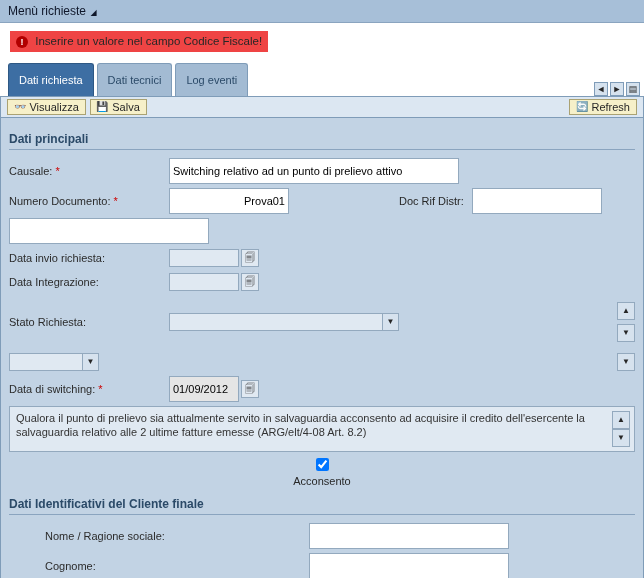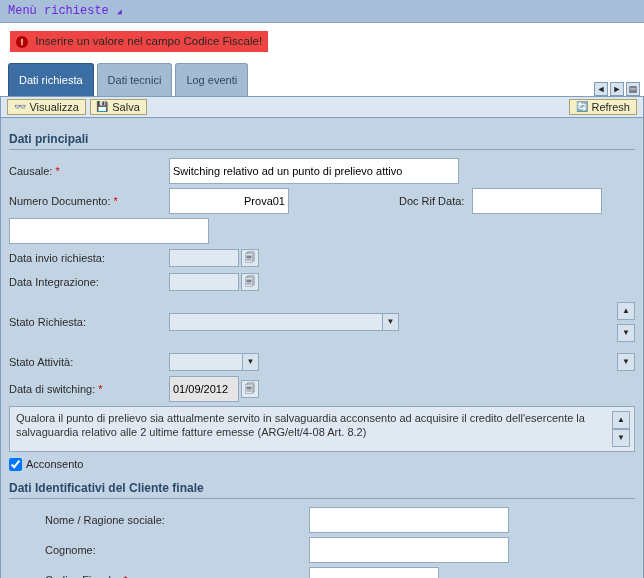--- a/index.html
+++ b/index.html
@@ -7,23 +7,22 @@
     font-family: Arial, Helvetica, sans-serif;
     font-size: 11px;
     background: #ffffff;
     color: #272727;
     width: 644px;
   }
   .menu-bar {
     background: #a7bfd8;
     padding: 4px 8px;
     font-size: 12px;
-    color: #6d28d9;
+    color: #0f172a;
     border-bottom: 1px solid #8aa4bf;
-    font-family: Liberation Mono, monospace;
   }
   .menu-bar span { display: inline-block; }
   .menu-caret { font-size: 8px; margin-left: 1px; }
 
   .alerts {
     padding: 8px 10px 6px 10px;
   }
   .alert {
     background: #ef4444;
     padding: 4px 6px;
@@ -216,20 +215,21 @@
     flex-direction: column;
     justify-content: space-between;
     margin-left: 4px;
   }
   .checkbox-row {
     display: flex;
     align-items: center;
     justify-content: flex-start;
     gap: 4px;
     margin: 6px 0 10px 0;
+    flex-direction: column;
   }
   .client-section .form-row .label { width: 264px; margin-left: 36px; }
   .input-red { border: 1px solid #d00000; }
 </style>
 </head>
 <body>
 
 <div class="menu-bar">
   <span>
     <span>Menù richieste</span>
@@ -281,21 +281,21 @@
     </div>
     <input type="text" style="width: 290px;" value="Switching relativo ad un punto di prelievo attivo">
   </div>
 
   <div class="form-row">
     <div class="label">
       <span>Numero Documento:</span> <span class="req">*</span>
     </div>
     <input type="text" style="width: 120px; text-align: right;" value="Prova01">
     <div style="width:110px"></div>
-    <div style="margin-right:8px">Doc Rif Data:</div>
+    <div style="margin-right:8px">Doc Rif Distr:</div>
     <input type="text" style="width: 130px;" value="">
   </div>
 
   <div class="form-row">
     <input type="text" style="width: 200px;" value="">
   </div>
 
   <div class="form-row">
     <div class="label">Data invio richiesta:</div>
     <div class="vinput" style="width:70px">
@@ -323,21 +323,20 @@
     <div style="flex:1"></div>
     <div class="stepper-col">
       <div class="step-btn">▲</div>
       <div class="step-btn">▼</div>
     </div>
   </div>
 
   <div style="height:6px"></div>
 
   <div class="form-row">
-    <div class="label">Stato Attività:</div>
     <div class="sap-select" style="width:90px">
       <span class="sel-body"></span>
       <span class="sel-caret">▼</span>
     </div>
     <div style="flex:1"></div>
     <div class="stepper-col" style="gap:0">
       <div class="step-btn">▼</div>
     </div>
   </div>
 

